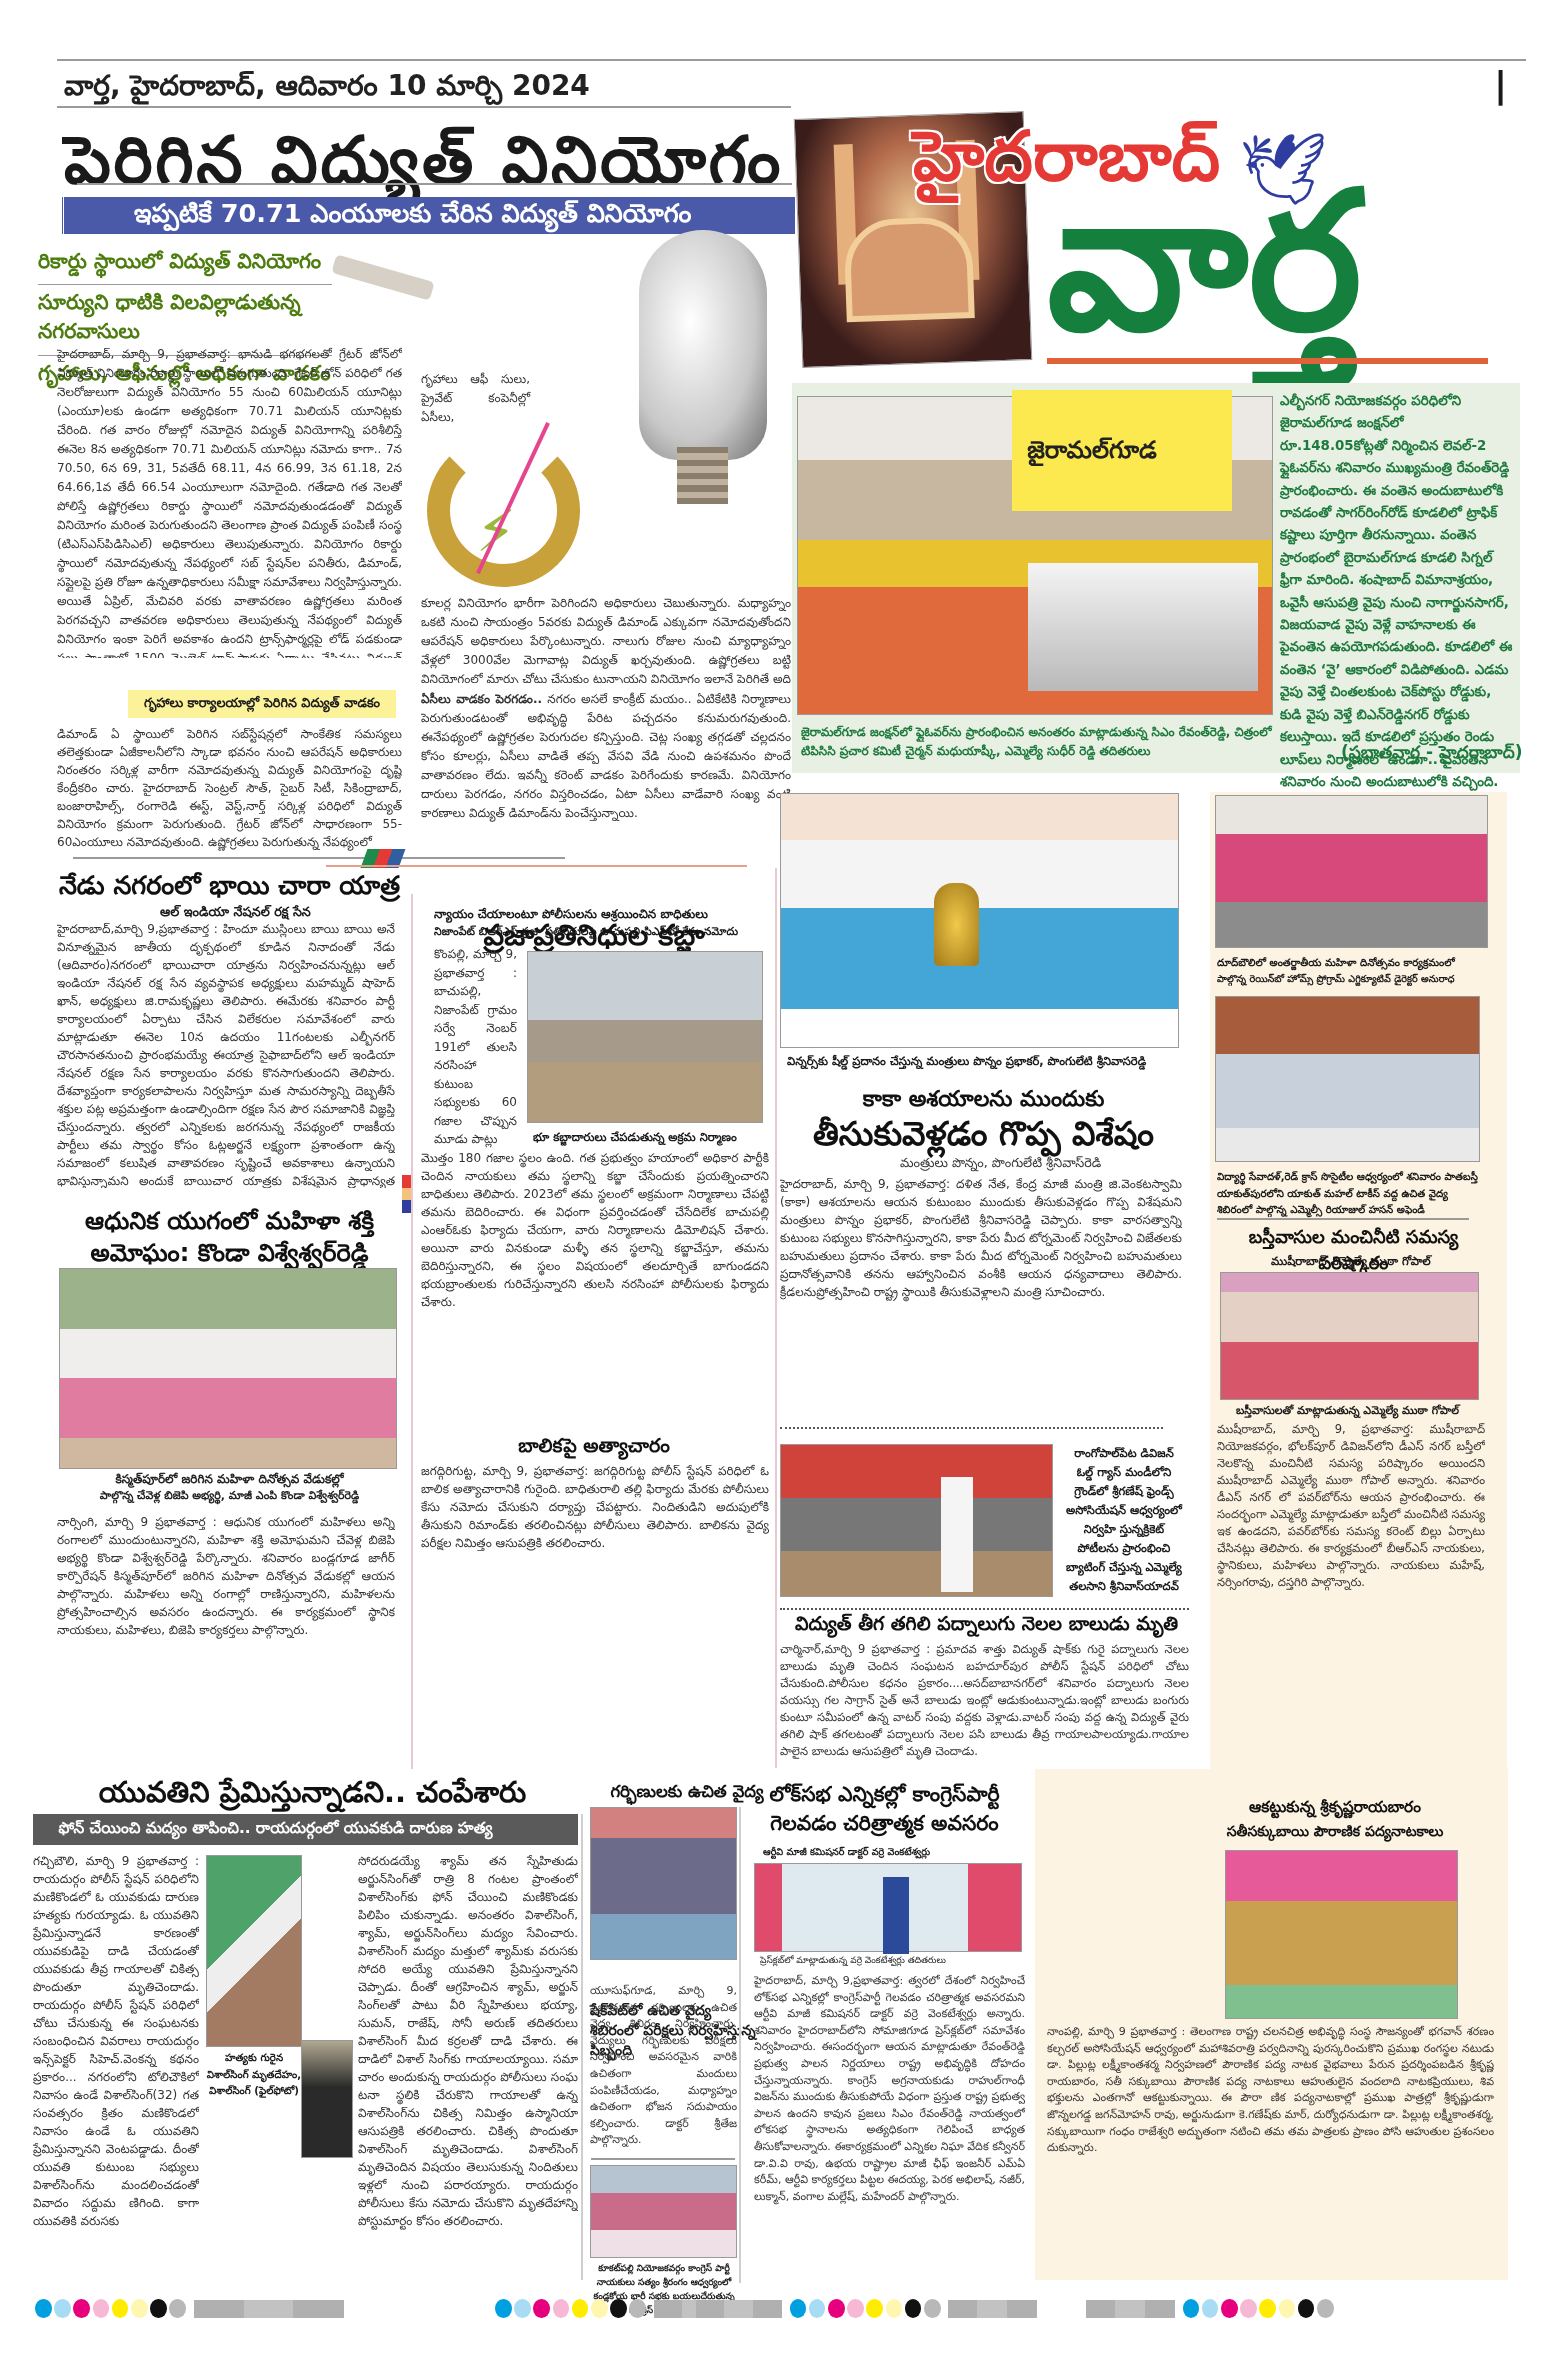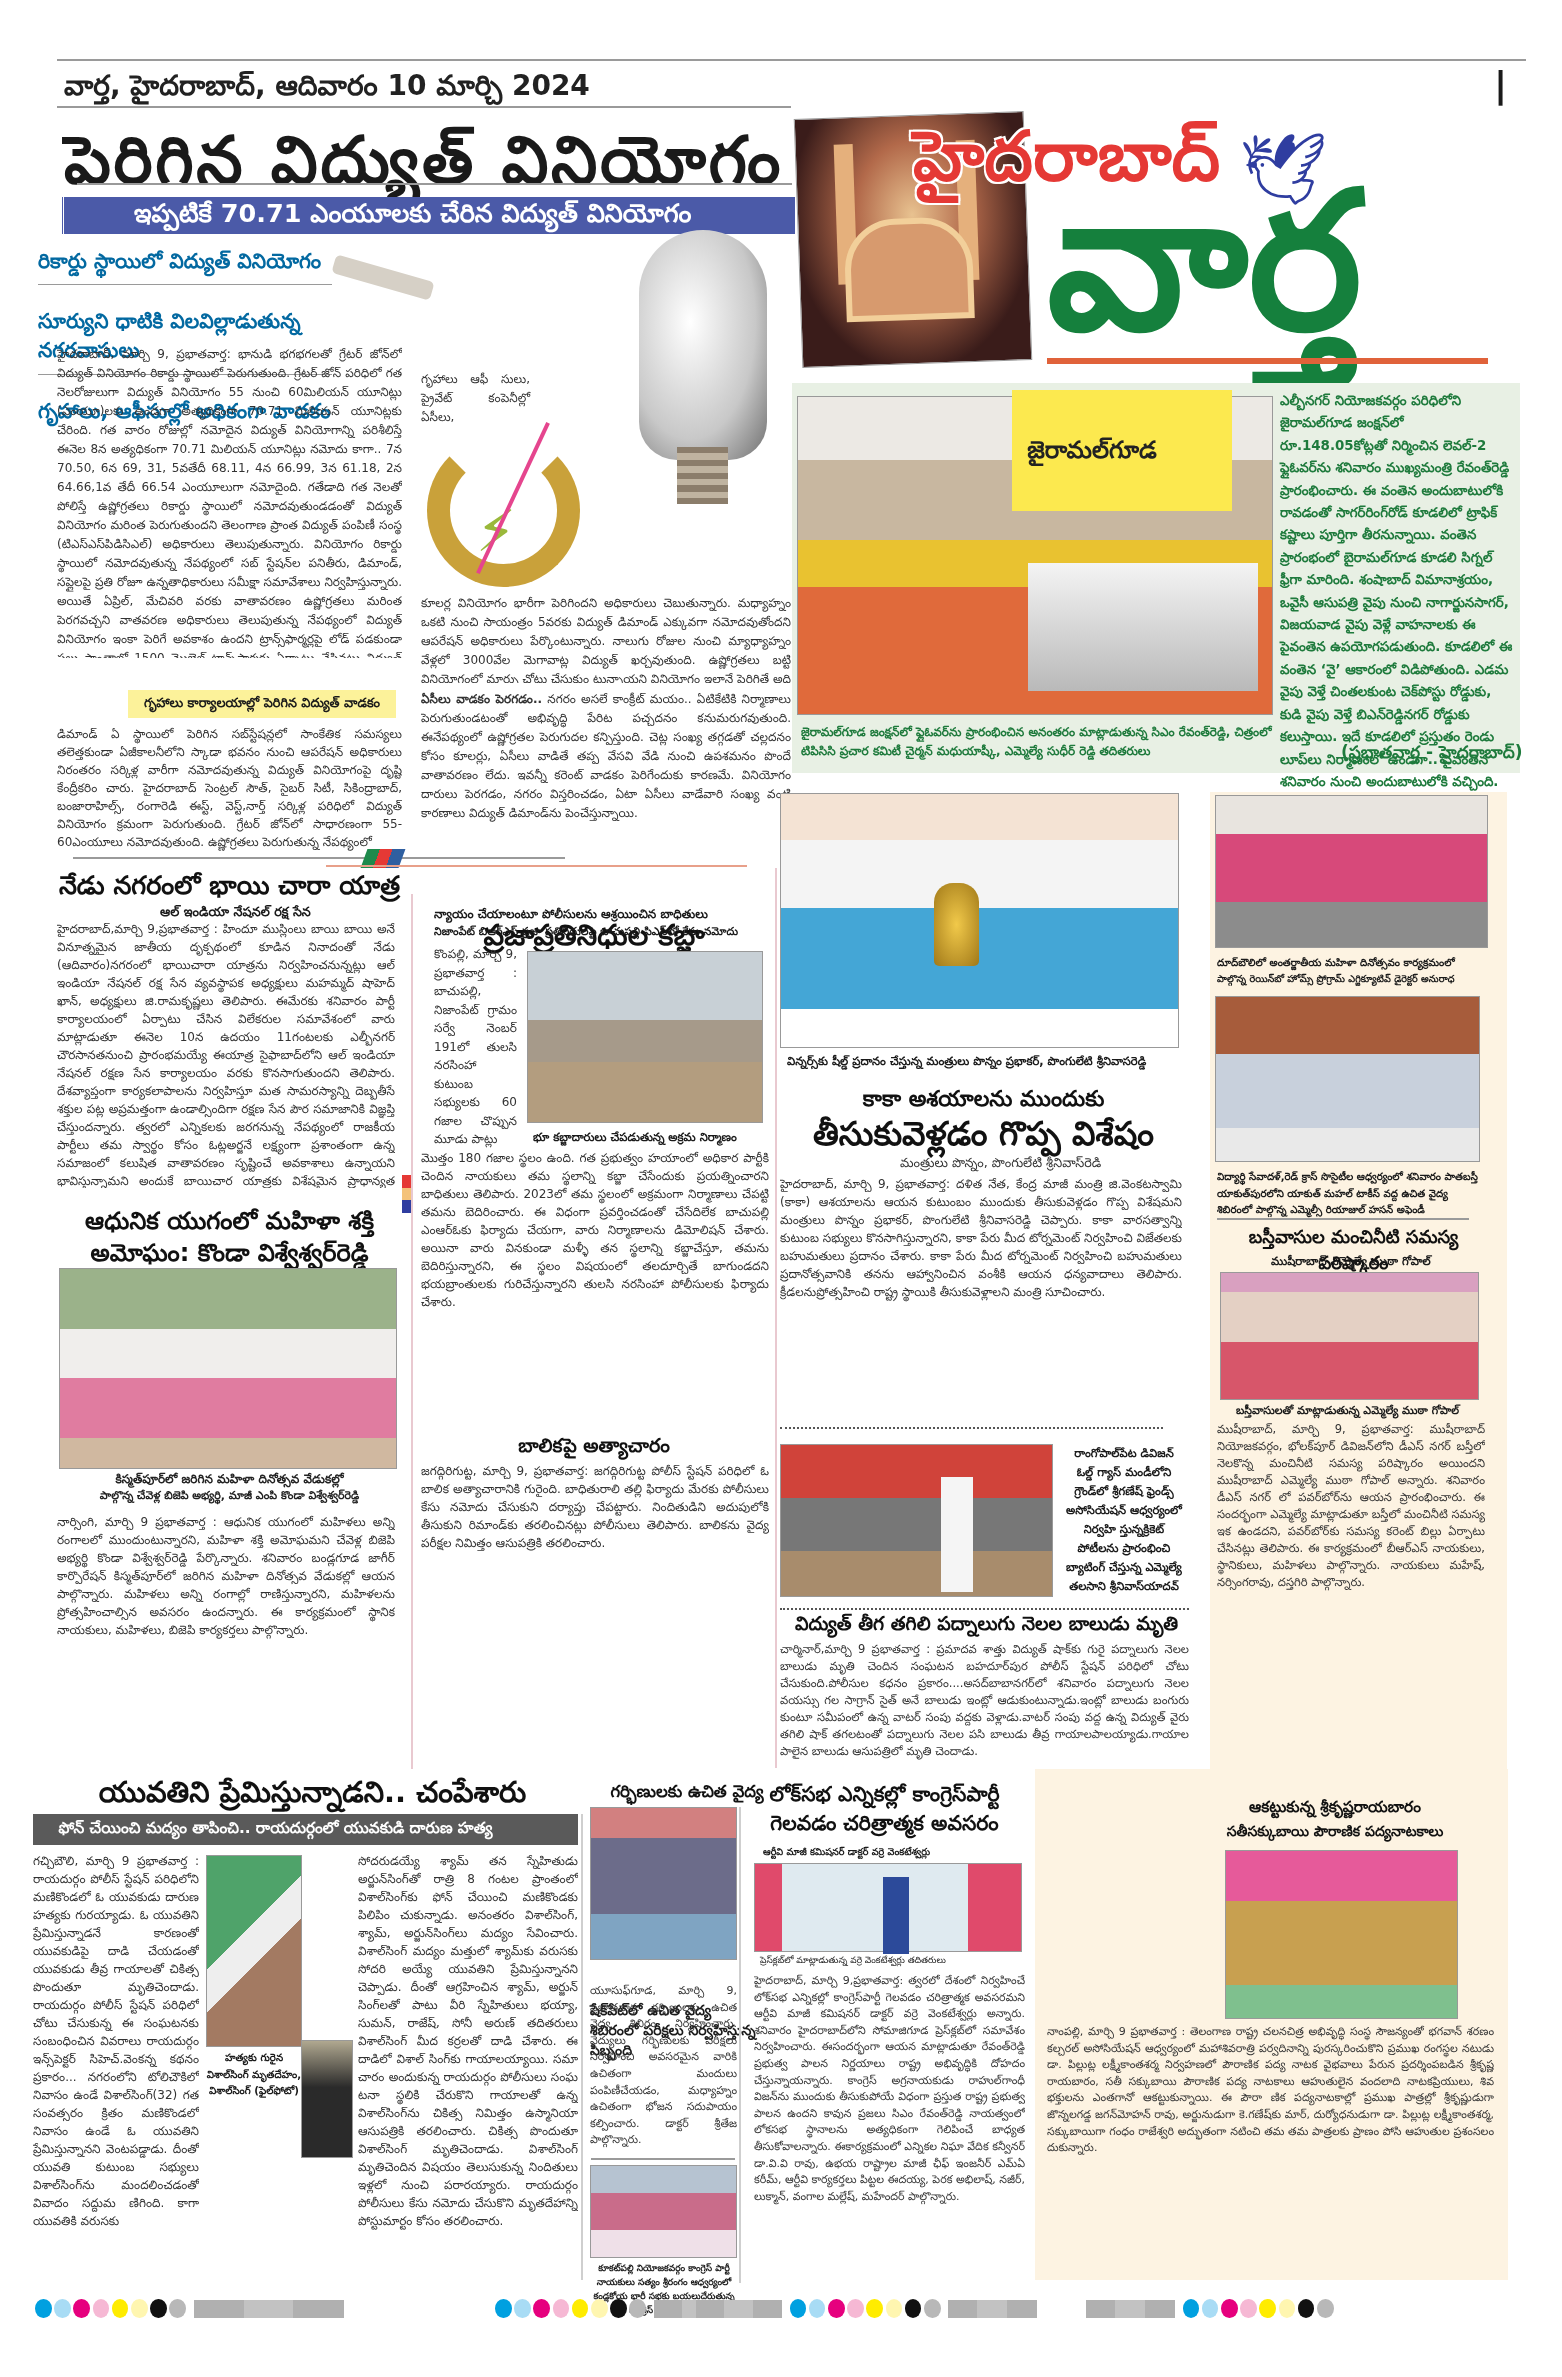--- a/index.html
+++ b/index.html
@@ -3,21 +3,21 @@
 <meta charset="utf-8">
 <style>
   * { box-sizing: border-box; margin: 0; padding: 0; }
   body { width: 1563px; height: 2377px; background: #ffffff; font-family: "DejaVu Sans", sans-serif; color: #1a1a1a; position: relative; overflow: hidden; }
   .abs { position: absolute; }
   .rule { position: absolute; height: 1.9px; background: #9a9a9a; }
   .vrule { position: absolute; width: 1.9px; background: #cfcfcf; }
   .dateline { font-size: 28px; font-weight: bold; color: #222; }
   .mast-head { font-size: 70px; font-weight: 900; font-family: "DejaVu Serif", serif; letter-spacing: 2.6px; }
   .bluebar { background: #4b5aa8; color: #fff; font-size: 25.5px; font-weight: bold; display: flex; align-items: center; padding-left: 70px; border-left: 3.8px double #fff; }
-  .subhead { font-size: 20.4px; font-weight: bold; color: #0369a1; padding-bottom: 6.4px; border-bottom: 1.9px solid #9a9a9a; margin-bottom: 24px; }
+  .subhead { font-size: 20.4px; font-weight: bold; color: #4d7c0f; padding-bottom: 6.4px; border-bottom: 1.9px solid #9a9a9a; margin-bottom: 5px; }
   .body { font-size: 14px; line-height: 25.5px; text-align: justify; color: #333; }
   .headline { font-weight: 900; text-align: center; color: #111; }
   .photo { background: linear-gradient(135deg, #8a7060, #c9a480 40%, #6b7e8e); border: 0.6px solid #999; position: absolute; }
   .caption { font-size: 14px; font-weight: bold; text-align: center; color: #222; }
   .yellowbox { background: #fce94f; font-weight: bold; font-size: 28px; display: flex; flex-direction: column; justify-content: center; padding: 6.4px 15.3px; color: #222; }
   .greenbox { background: #e8f0e4; position: absolute; }
   .greentext { color: #1e7a3c; font-size: 16.6px; line-height: 31px; font-weight: bold; }
   .creambox { background: #fdf3e2; position: absolute; }
   .darkbar { background: #5a5a5a; color: #fff; font-size: 24px; font-weight: bold; display: flex; align-items: center; padding-left: 25.5px; }
   .regmarks { position: absolute; display: flex; align-items: center; gap: 2.6px; }

